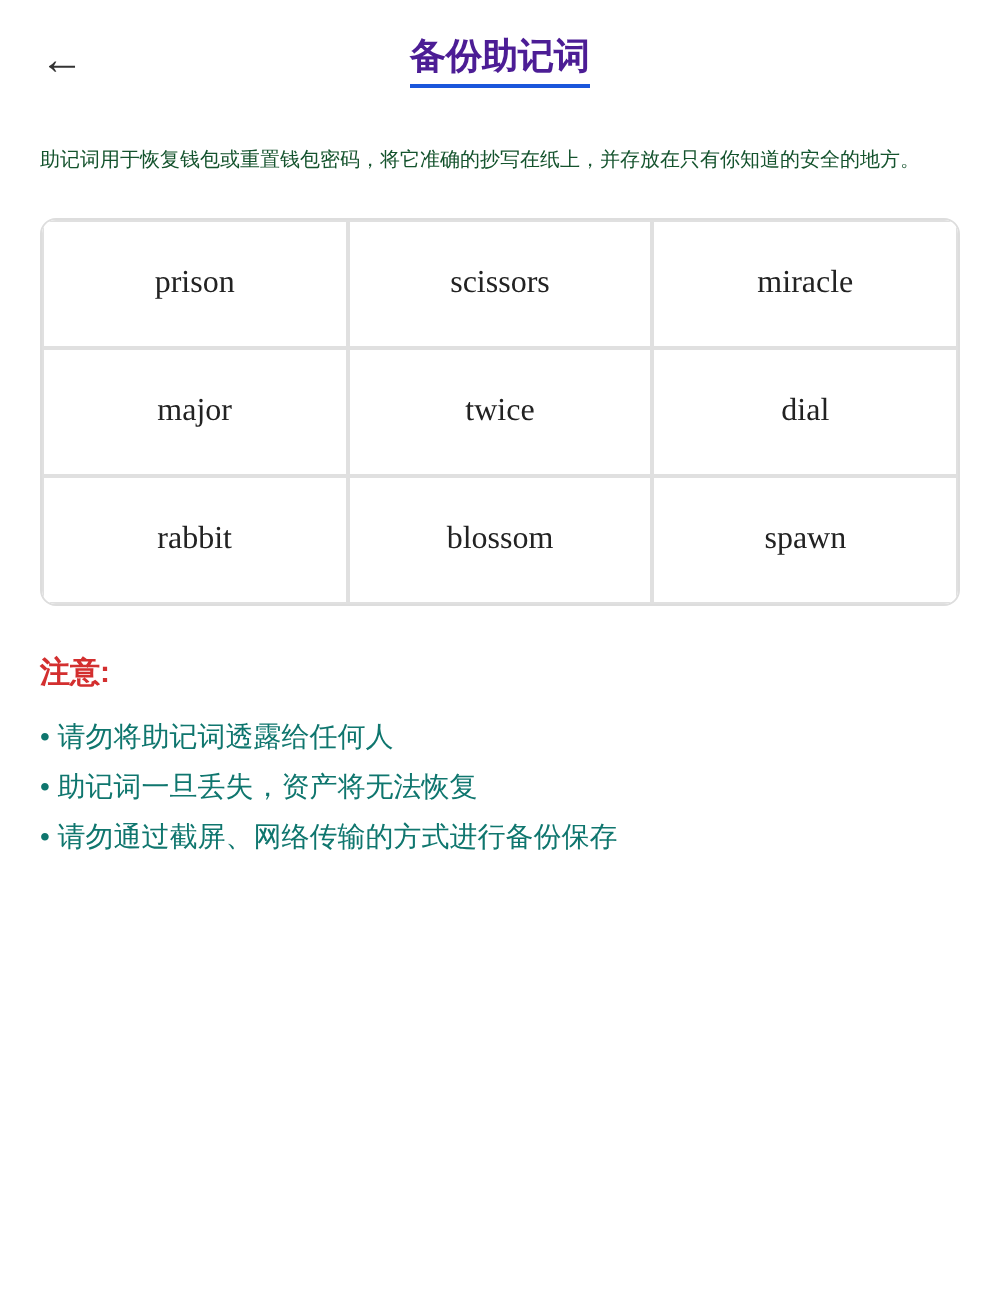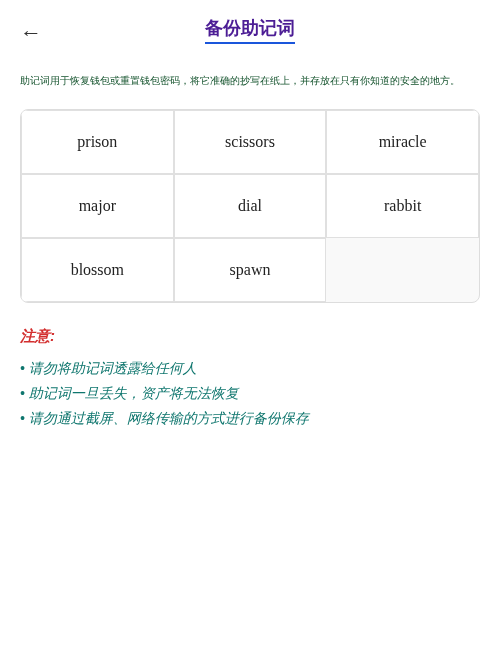--- a/index.html
+++ b/index.html
@@ -72,21 +72,20 @@
       border: 1px solid #e0e0e0;
       font-size: 16px;
       font-weight: 400;
       color: #222;
       background: #ffffff;
       cursor: default;
     }
 
     .notice-section {
       padding: 24px 20px 20px 20px;
-      font-style: italic;
     }
 
     .notice-title {
       font-size: 15px;
       font-weight: 600;
       color: #d32f2f;
       margin-bottom: 10px;
     }
 
     .notice-item {
@@ -111,20 +110,21 @@
 </div>
 
 <div class="description">助记词用于恢复钱包或重置钱包密码，将它准确的抄写在纸上，并存放在只有你知道的安全的地方。</div>
 
 <div class="mnemonic-grid-container">
   <div class="mnemonic-grid" id="mnemonic-grid">
   <div class="mnemonic-cell">prison</div>
       <div class="mnemonic-cell">scissors</div>
       <div class="mnemonic-cell">miracle</div>
       <div class="mnemonic-cell">major</div>
+      <div class="mnemonic-cell">twice</div>
       <div class="mnemonic-cell">dial</div>
       <div class="mnemonic-cell">rabbit</div>
       <div class="mnemonic-cell">blossom</div>
       <div class="mnemonic-cell">spawn</div>
     </div>
 </div>
 
 <div class="notice-section">
   <div class="notice-title">注意:</div>
   <div id="notice-list">

